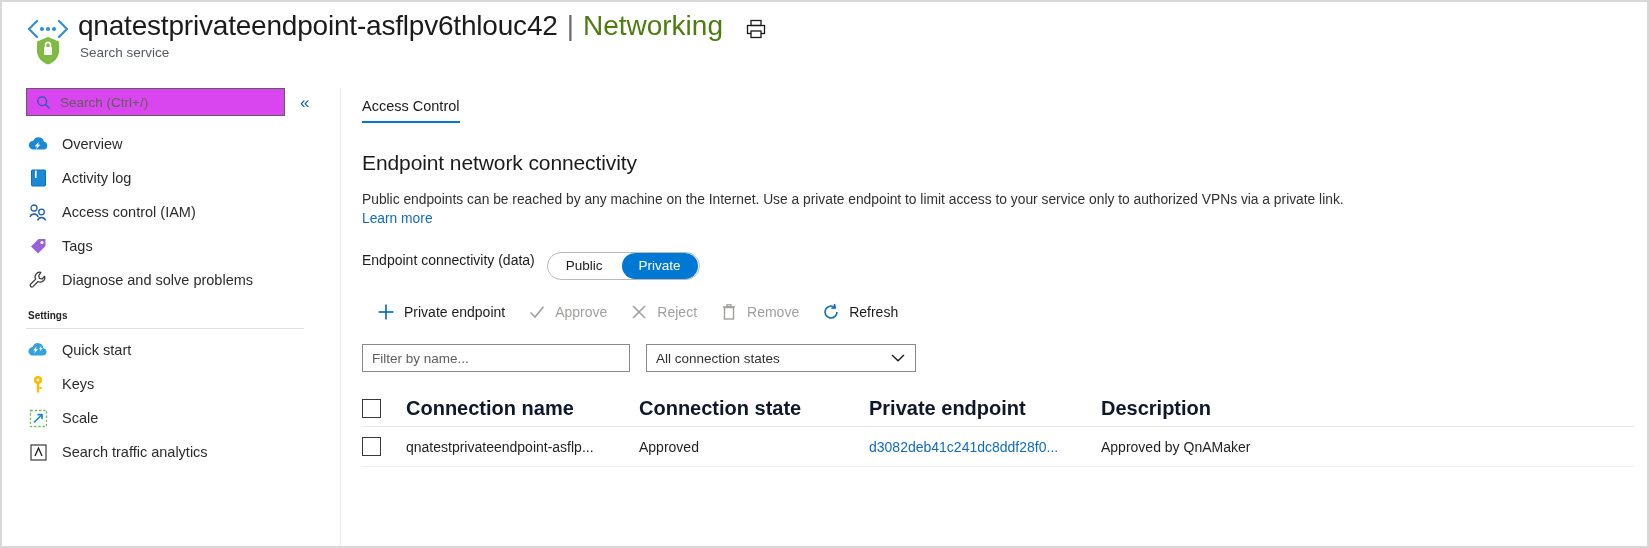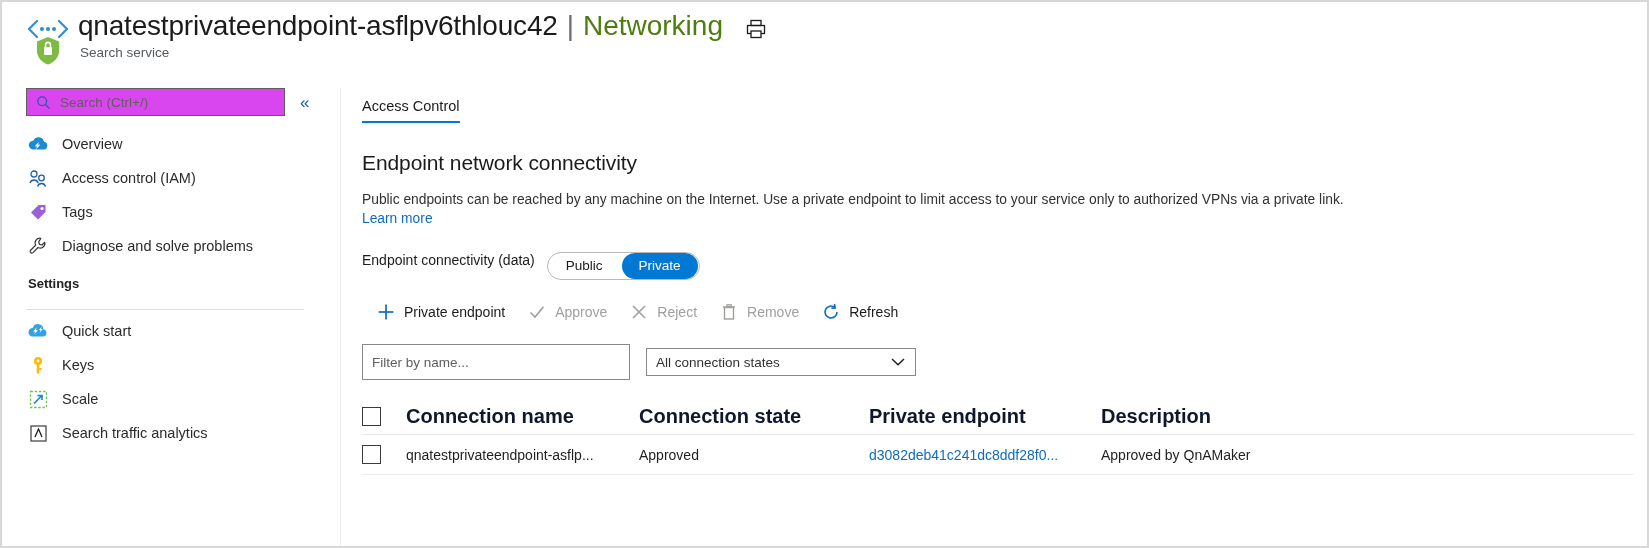--- a/index.html
+++ b/index.html
@@ -102,25 +102,25 @@
     width: 20px; height: 20px;
     flex: 0 0 20px;
     margin-right: 14px;
     display: flex; align-items: center; justify-content: center;
   }
   .nav-item .nlabel {
     font-size: 14.5px;
     color: #2b2b2b;
   }
   .nav-section {
-    font-size: 13px;
+    font-size: 10px;
     font-weight: bold;
     color: #232323;
     margin-top: 13px;
-    margin-bottom: 18px;
+    margin-bottom: 7px;
     padding-left: 2px;
   }
   .nav-divider {
     height: 1px;
     background: #e1dfdd;
     width: 278px;
     margin-bottom: 4px;
   }
 
   
@@ -222,21 +222,21 @@
     display: flex; align-items: center; justify-content: center;
   }
 
   
   .filters {
     display: flex;
     align-items: center;
     margin-top: 22px;
   }
   .filter-input {
-    width: 268px; height: 36px;
+    width: 268px; height: 28px;
     border: 1px solid #8a8886;
     background: #fff;
     font-family: "Liberation Sans", sans-serif;
     font-size: 13.5px;
     color: #323130;
     padding: 0 9px;
     outline: none;
   }
   .filter-input::placeholder { color: #605e5c; }
   .select-wrap {
@@ -342,20 +342,30 @@
       <div class="nav-item">
         <span class="nicon">
           <svg width="20" height="14" viewBox="0 0 20 14">
             <path d="M5 12.5 a4.4 4.4 0 0 1 0.3-8.8 A5.6 5.6 0 0 1 16 4.8 a3.9 3.9 0 0 1 0 7.7 Z" fill="#1b8ad6"></path>
             <path d="M11.2 4.5 L6.8 9.3 l2.3 0.2 l-1.4 3.3 l4.6-5 l-2.4-0.2 Z" fill="#ffffff"></path>
           </svg>
         </span>
         <span class="nlabel">Overview</span>
       </div>
 
+      <div class="nav-item">
+        <span class="nicon">
+          <svg width="17" height="18" viewBox="0 0 17 18">
+            <rect x="1.5" y="1" width="14" height="16" rx="1" fill="#1b8ad6"></rect>
+            <rect x="5" y="1" width="1.6" height="8" fill="#ffffff"></rect>
+            <rect x="1.5" y="1" width="14" height="16" rx="1" fill="none" stroke="#0f6cbd" stroke-width="1"></rect>
+          </svg>
+        </span>
+        <span class="nlabel">Activity log</span>
+      </div>
 
       <div class="nav-item">
         <span class="nicon">
           <svg width="20" height="19" viewBox="0 0 20 19">
             <circle cx="6" cy="5" r="3" fill="none" stroke="#1f5fa8" stroke-width="1.3"></circle>
             <path d="M2 14 a4.3 4.3 0 0 1 8.2 0" fill="none" stroke="#1f5fa8" stroke-width="1.3"></path>
             <circle cx="13.5" cy="9" r="2.8" fill="none" stroke="#1f5fa8" stroke-width="1.3"></circle>
             <path d="M9.6 17.5 a4.1 4.1 0 0 1 7.9 0" fill="none" stroke="#1f5fa8" stroke-width="1.3"></path>
           </svg>
         </span>

